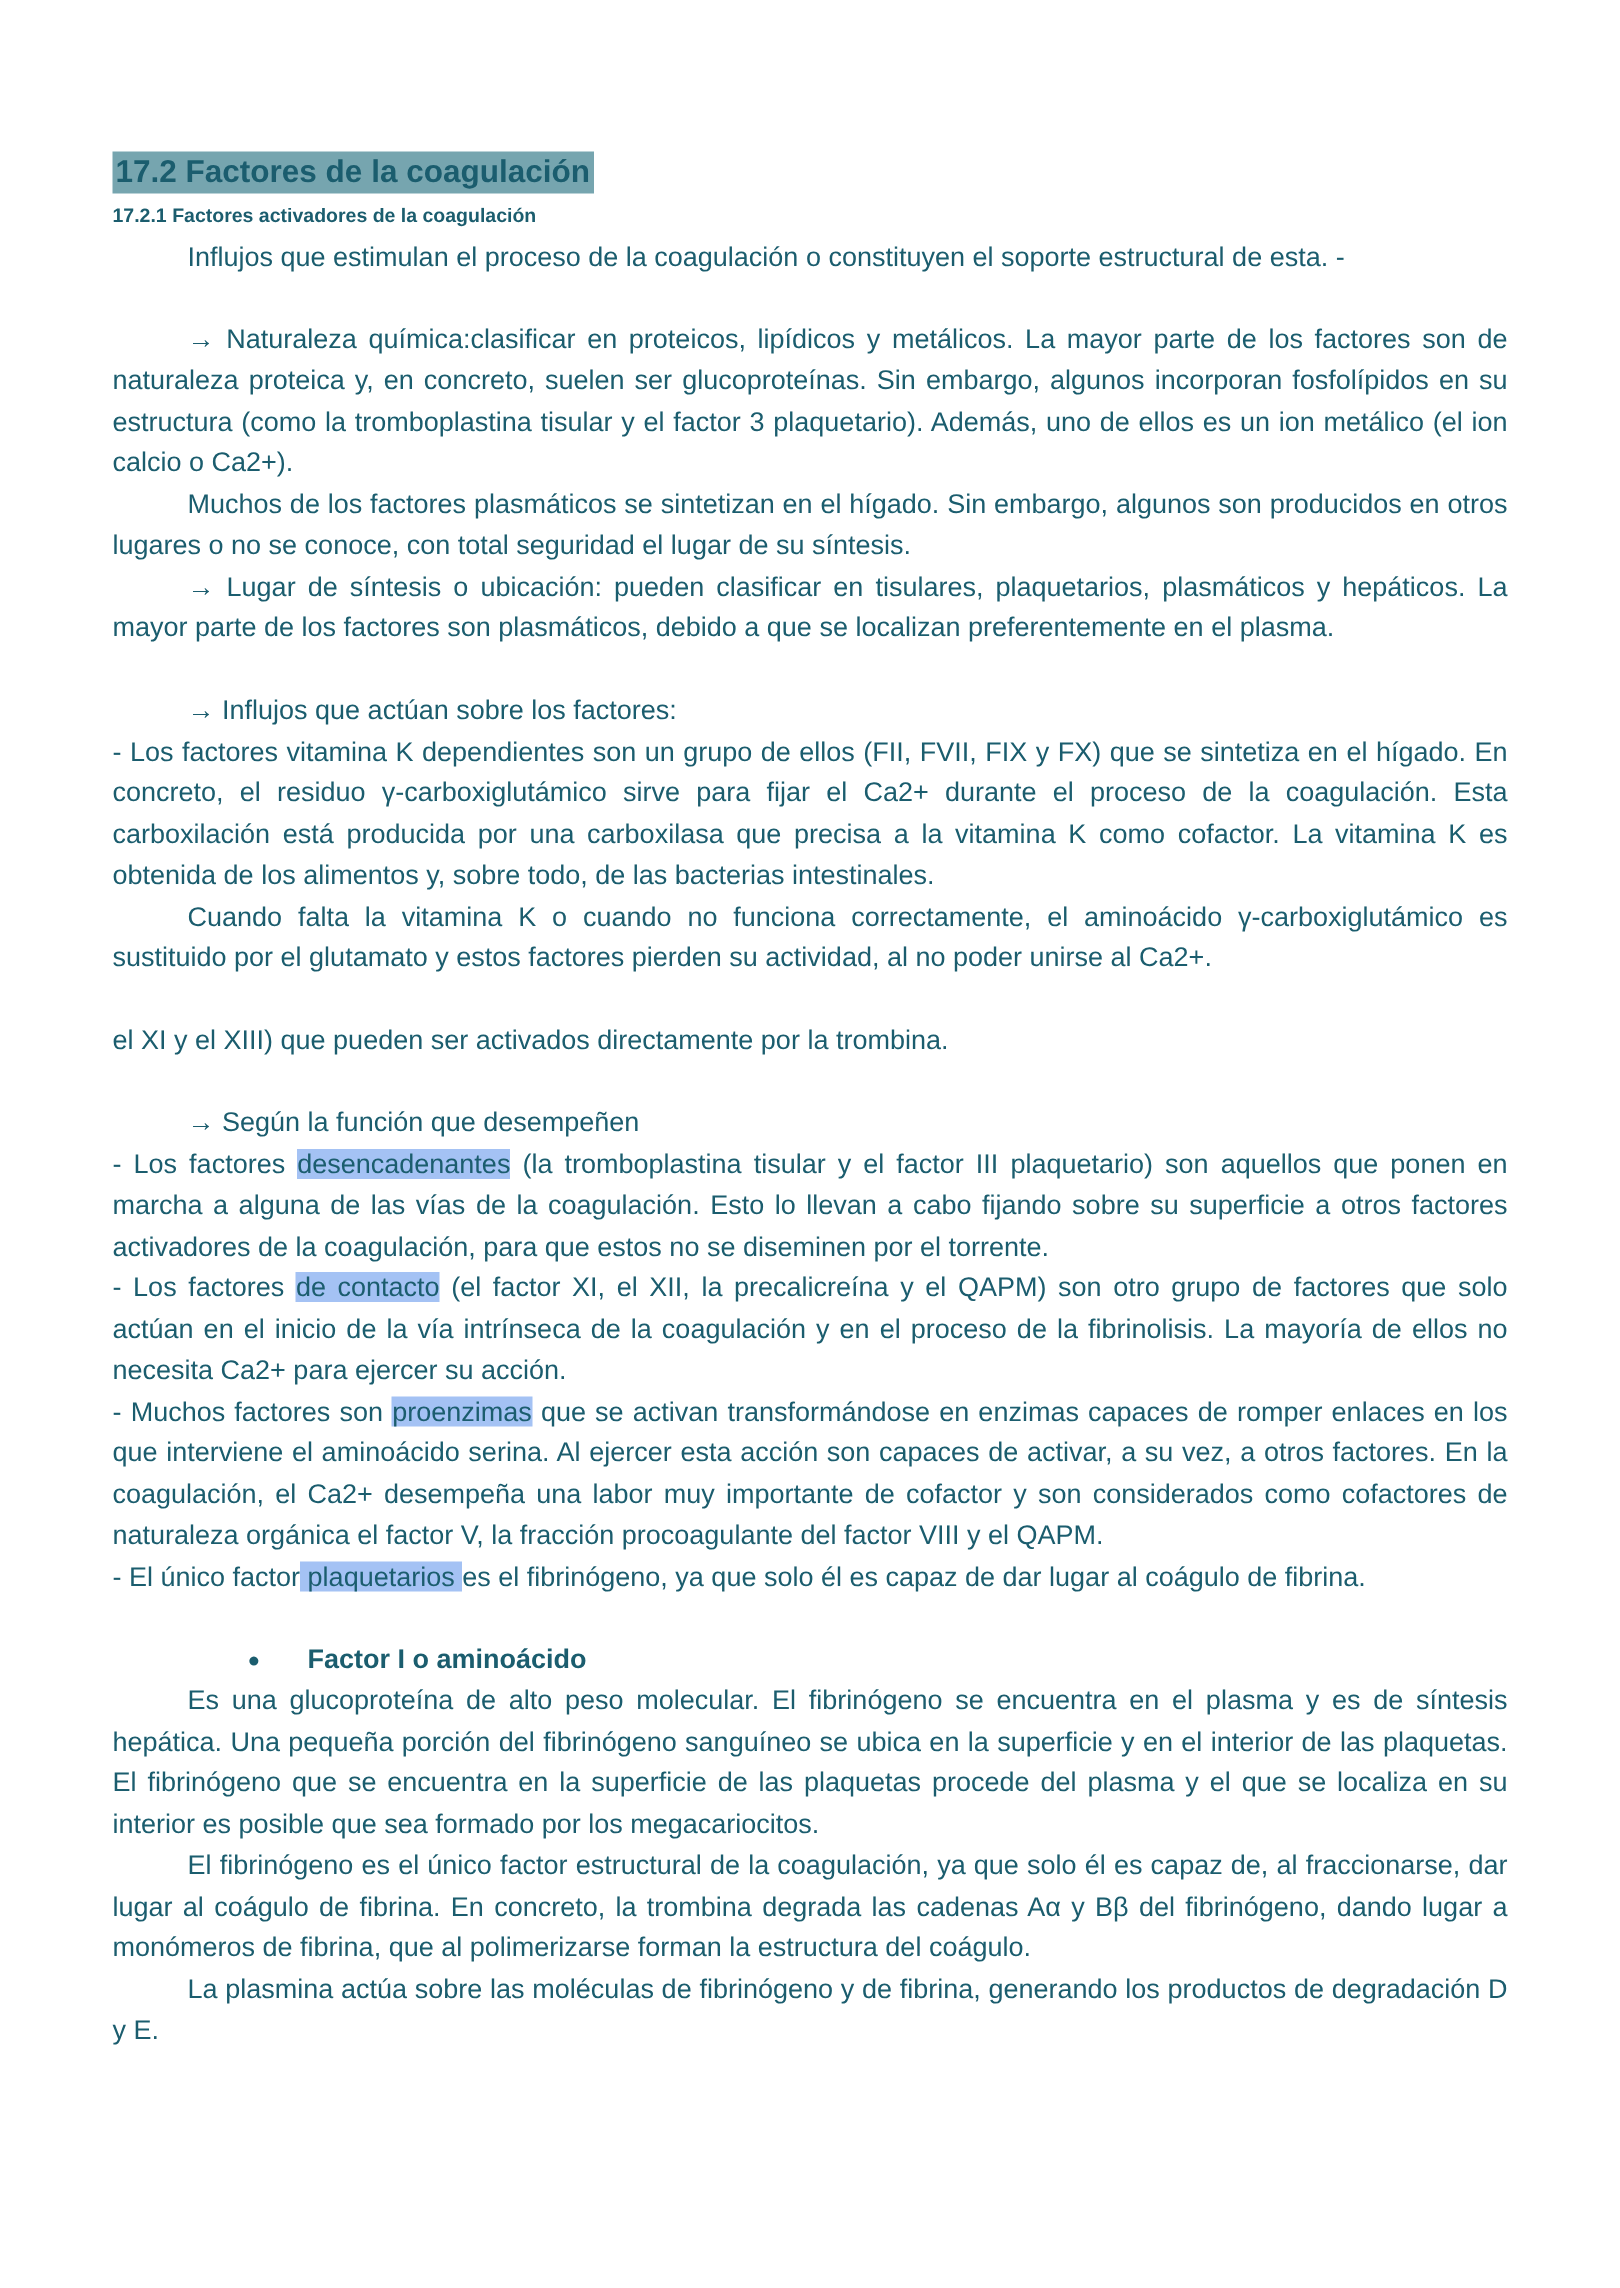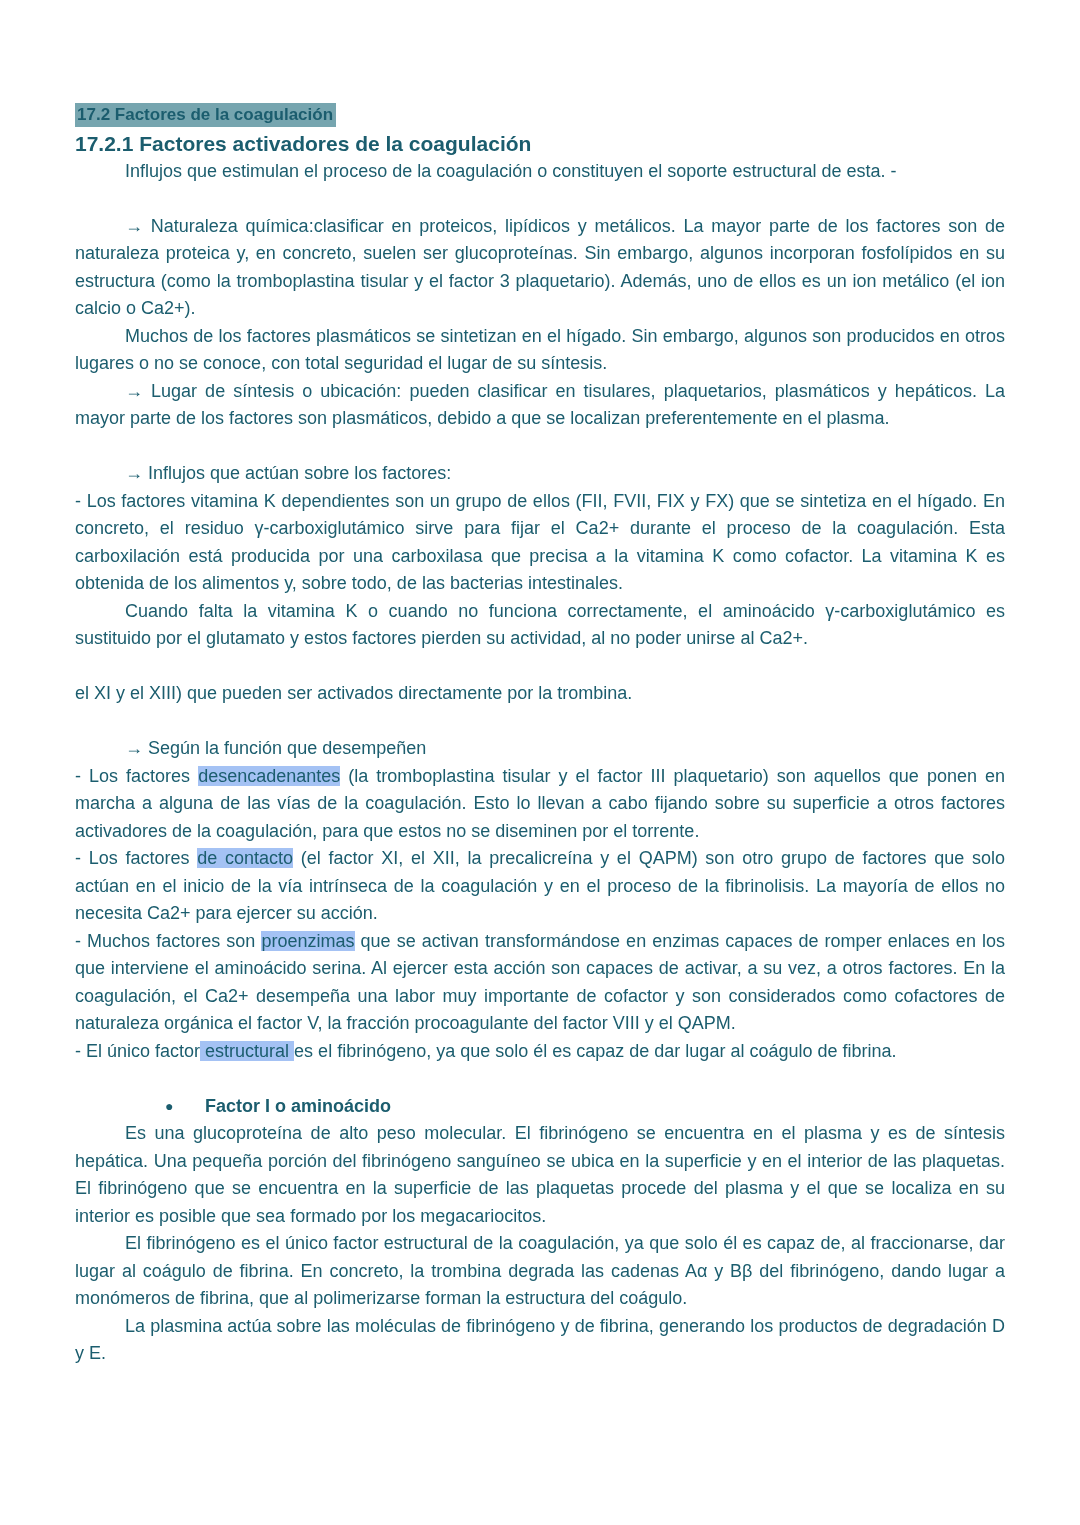--- a/index.html
+++ b/index.html
@@ -23,31 +23,31 @@
   }
   .blk {
     color: var(--text);
     font-size: 18px;
     line-height: 27.5px;
     text-align: left;
   }
   .blk.justify { text-align: justify; }
   .blk.indent { text-indent: 50px; }
   .h1 {
-    font-size: 17px;
+    font-size: 21px;
     font-weight: bold;
     line-height: 28px;
     margin-bottom: 1px;
   }
   .h1 .title-hl {
     background: var(--title-hl);
     padding: 2px 3px 3px 2px;
   }
   .h2 {
-    font-size: 21px;
+    font-size: 13px;
     font-weight: bold;
     line-height: 27.5px;
   }
   .spacer { height: 27.5px; }
   .u { text-underline-offset: 3px; }
   .hl { background: var(--word-hl); }
   .b { font-weight: bold; }
   .bullet-p { padding-left: 90px; }
   .bullet-glyph {
     display: inline-block;
@@ -70,19 +70,19 @@
     <div class="spacer"></div>
     <div class="blk indent"><span>→ </span><span class="u">Influjos que actúan sobre los factores</span><span>:</span></div>
     <div class="blk justify"><span>- Los factores vitamina K dependientes son un grupo de ellos (FII, FVII, FIX y FX) que se sintetiza en el hígado. En concreto, el residuo γ-carboxiglutámico sirve para fijar el Ca2+ durante el proceso de la coagulación. Esta carboxilación está producida por una carboxilasa que precisa a la vitamina K como cofactor. La vitamina K es obtenida de los alimentos y, sobre todo, de las bacterias intestinales.</span></div>
     <div class="blk justify indent"><span>Cuando falta la vitamina K o cuando no funciona correctamente, el aminoácido γ-carboxiglutámico es sustituido por el glutamato y estos factores pierden su actividad, al no poder unirse al Ca2+.</span></div>
     <div class="blk"><br><span>el XI y el XIII) que pueden ser activados directamente por la trombina.</span></div>
     <div class="spacer"></div>
     <div class="blk indent"><span>→ </span><span class="u">Según la función que desempeñen</span></div>
     <div class="blk justify"><span>- Los factores </span><span class="hl">desencadenantes</span><span> (la tromboplastina tisular y el factor III plaquetario) son aquellos que ponen en marcha a alguna de las vías de la coagulación. Esto lo llevan a cabo fijando sobre su superficie a otros factores activadores de la coagulación, para que estos no se diseminen por el torrente.</span></div>
     <div class="blk justify"><span>- Los factores </span><span class="hl">de contacto</span><span> (el factor XI, el XII, la precalicreína y el QAPM) son otro grupo de factores que solo actúan en el inicio de la vía intrínseca de la coagulación y en el proceso de la fibrinolisis. La mayoría de ellos no necesita Ca2+ para ejercer su acción.</span></div>
     <div class="blk justify"><span>- Muchos factores son </span><span class="hl">proenzimas</span><span> que se activan transformándose en enzimas capaces de romper enlaces en los que interviene el aminoácido serina. Al ejercer esta acción son capaces de activar, a su vez, a otros factores. En la coagulación, el Ca2+ desempeña una labor muy importante de cofactor y son considerados como cofactores de naturaleza orgánica el factor V, la fracción procoagulante del factor VIII y el QAPM.</span></div>
-    <div class="blk"><span>- El único factor</span><span class="hl"> estructural </span><span>es el fibrinógeno, ya que solo él es capaz de dar lugar al coágulo de fibrina.</span></div>
+    <div class="blk"><span>- El único factor</span><span class="hl"> plaquetarios </span><span>es el fibrinógeno, ya que solo él es capaz de dar lugar al coágulo de fibrina.</span></div>
     <div class="spacer"></div>
     <div class="blk bullet-p"><span class="bullet-glyph">●</span><span class="b">Factor I o aminoácido</span></div>
     <div class="blk justify indent"><span>Es una glucoproteína de alto peso molecular. El fibrinógeno se encuentra en el plasma y es de síntesis hepática. Una pequeña porción del fibrinógeno sanguíneo se ubica en la superficie y en el interior de las plaquetas.  El fibrinógeno que se encuentra en la superficie de las plaquetas procede del plasma y el que se localiza en su interior es posible que sea formado por los megacariocitos.</span></div>
     <div class="blk justify indent"><span>El fibrinógeno es el único factor estructural de la coagulación, ya que solo él es capaz de, al fraccionarse, dar lugar al coágulo de fibrina. En concreto, la trombina degrada las cadenas Aα y Bβ del fibrinógeno, dando lugar a monómeros de fibrina, que al polimerizarse forman la estructura del coágulo.</span></div>
     <div class="blk justify indent"><span>La plasmina actúa sobre las moléculas de fibrinógeno y de fibrina, generando los productos de degradación D y E.</span></div>
   </div>
 
 </body></html>

